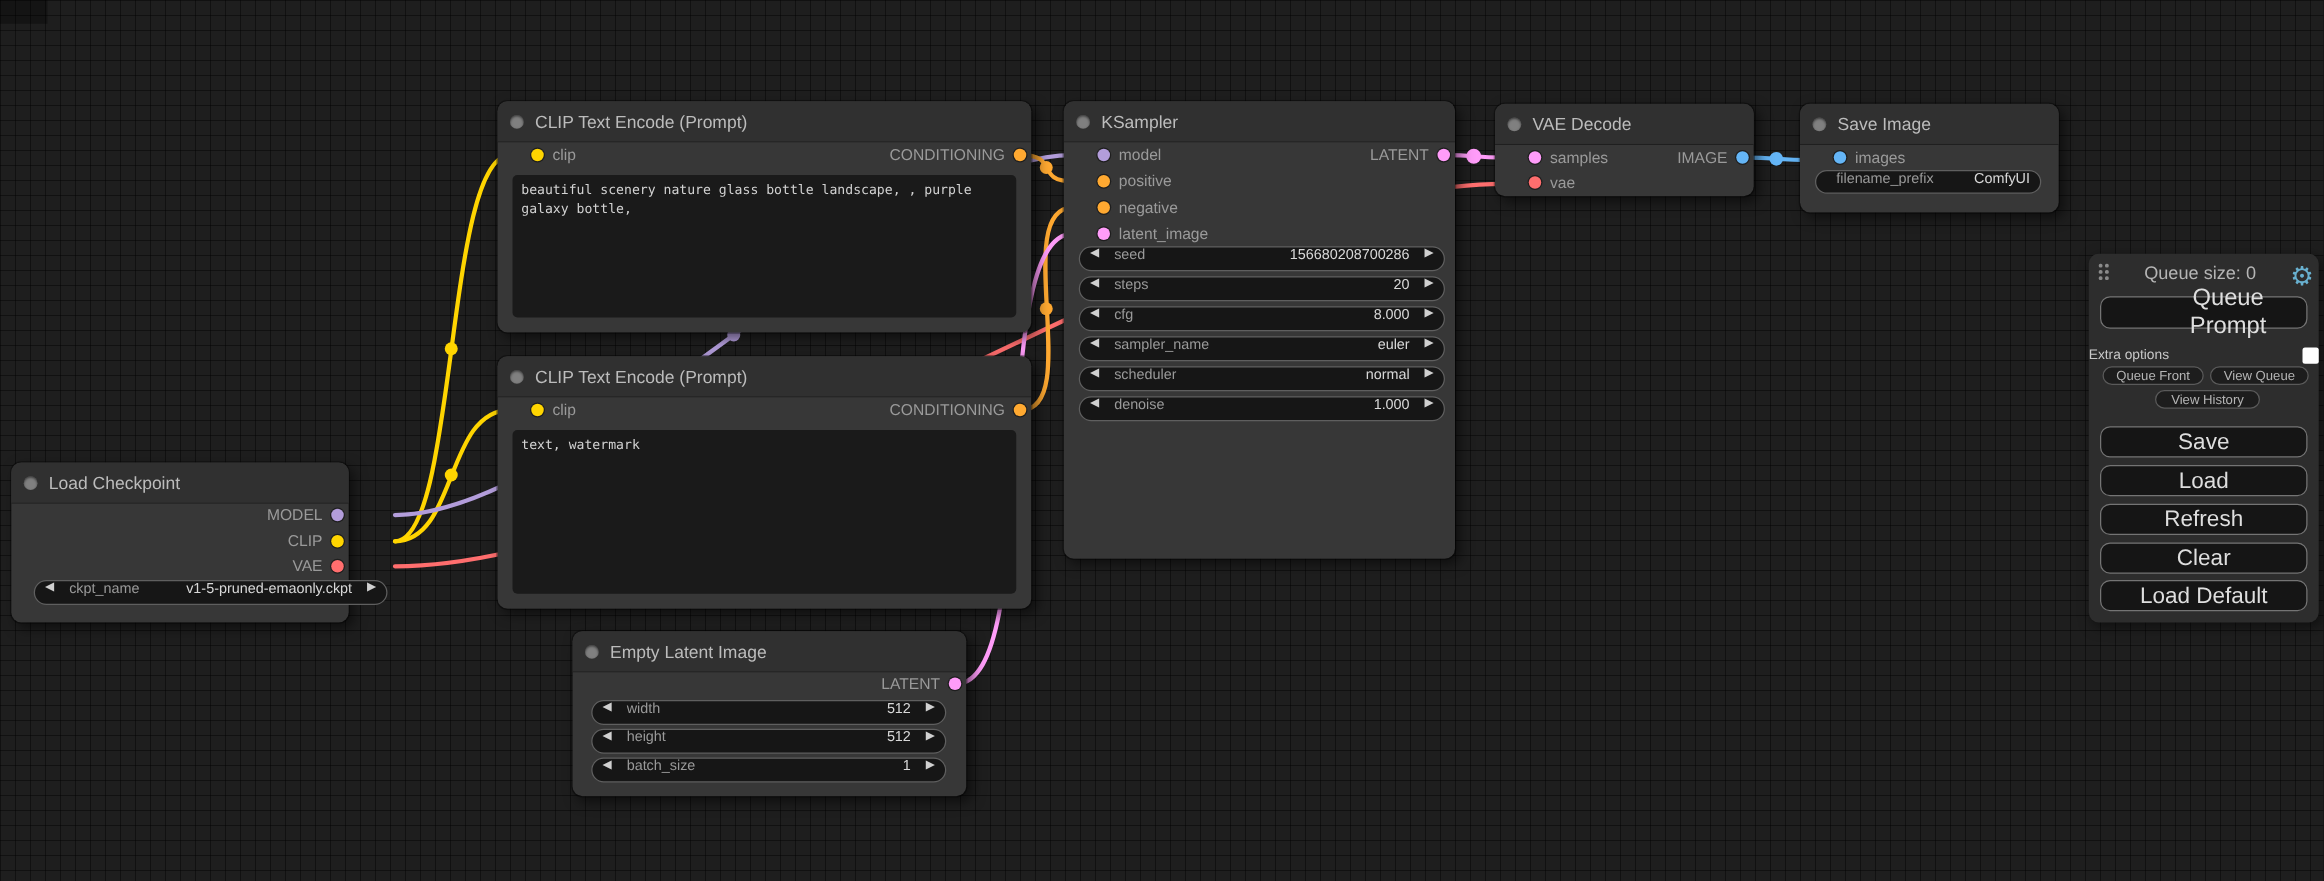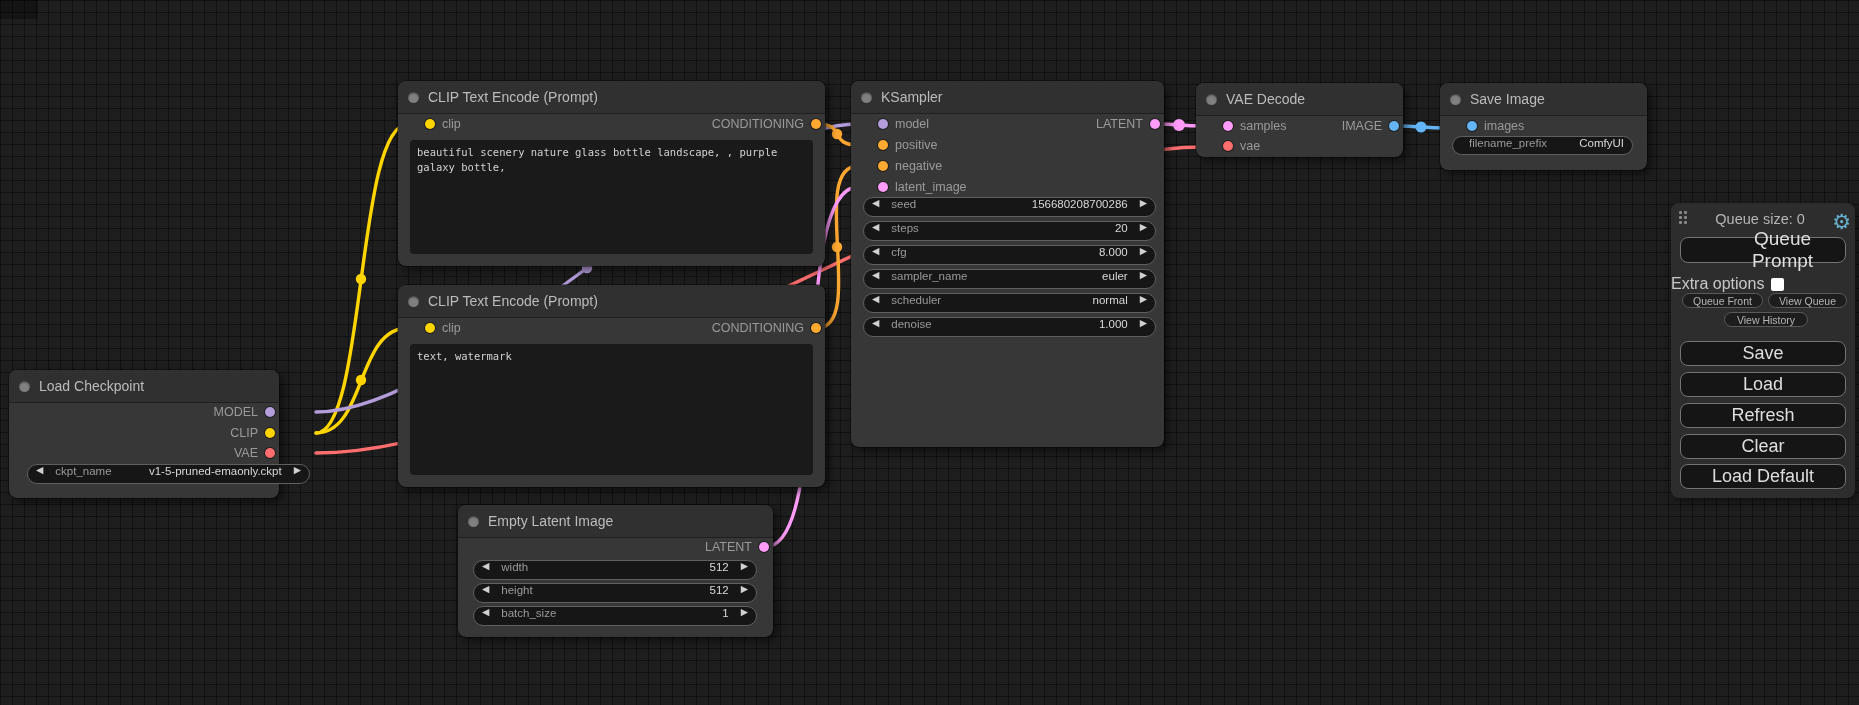--- a/index.html
+++ b/index.html
@@ -57,22 +57,22 @@
   .qhandle i{position:absolute;left:0;top:0;width:2.5px;height:2.5px;border-radius:50%;
     background:#8a8a8a;box-shadow:5px 0 #8a8a8a,0 5px #8a8a8a,5px 5px #8a8a8a,0 10px #8a8a8a,5px 10px #8a8a8a;}
   .qsize{flex:1;text-align:center;font-size:14.5px;color:#b5b5b5;}
   .qgear{font-size:21px;line-height:1;cursor:pointer;flex:0 0 auto;}
   .qbtn{
     position:absolute;left:9px;right:9px;height:26px;display:flex;align-items:center;justify-content:center;
     background:#151515;border:1px solid #747474;border-radius:8px;color:#dedede;cursor:pointer;
   }
   .qbtn.big{font-size:18px;height:25px;}
   .qbtn.prompt{font-size:19px;height:26px;padding-left:45px;}
-  .qextras{position:absolute;left:0;right:0;top:72px;height:18px;display:flex;align-items:center;justify-content:flex-start;gap:7px;
-    font-size:16px;color:#c8c8c8;}
+  .qextras{position:absolute;left:0;right:0;top:72px;height:18px;display:flex;align-items:center;justify-content:space-between;gap:7px;
+    font-size:11px;color:#c8c8c8;}
   .qcheckbox{width:13px;height:13px;background:#ffffff;border-radius:2px;cursor:pointer;}
   .qsmall{
     position:absolute;height:15px;display:flex;align-items:center;justify-content:center;
     background:#1d1d1d;border:1px solid #5a5a5a;border-radius:8px;color:#b5b5b5;font-size:10.5px;cursor:pointer;
   }
   .shade{position:absolute;left:0;top:0;width:38px;height:19px;background:rgba(0,0,0,.32);}
 </style>
 </head>
 <body>
 

